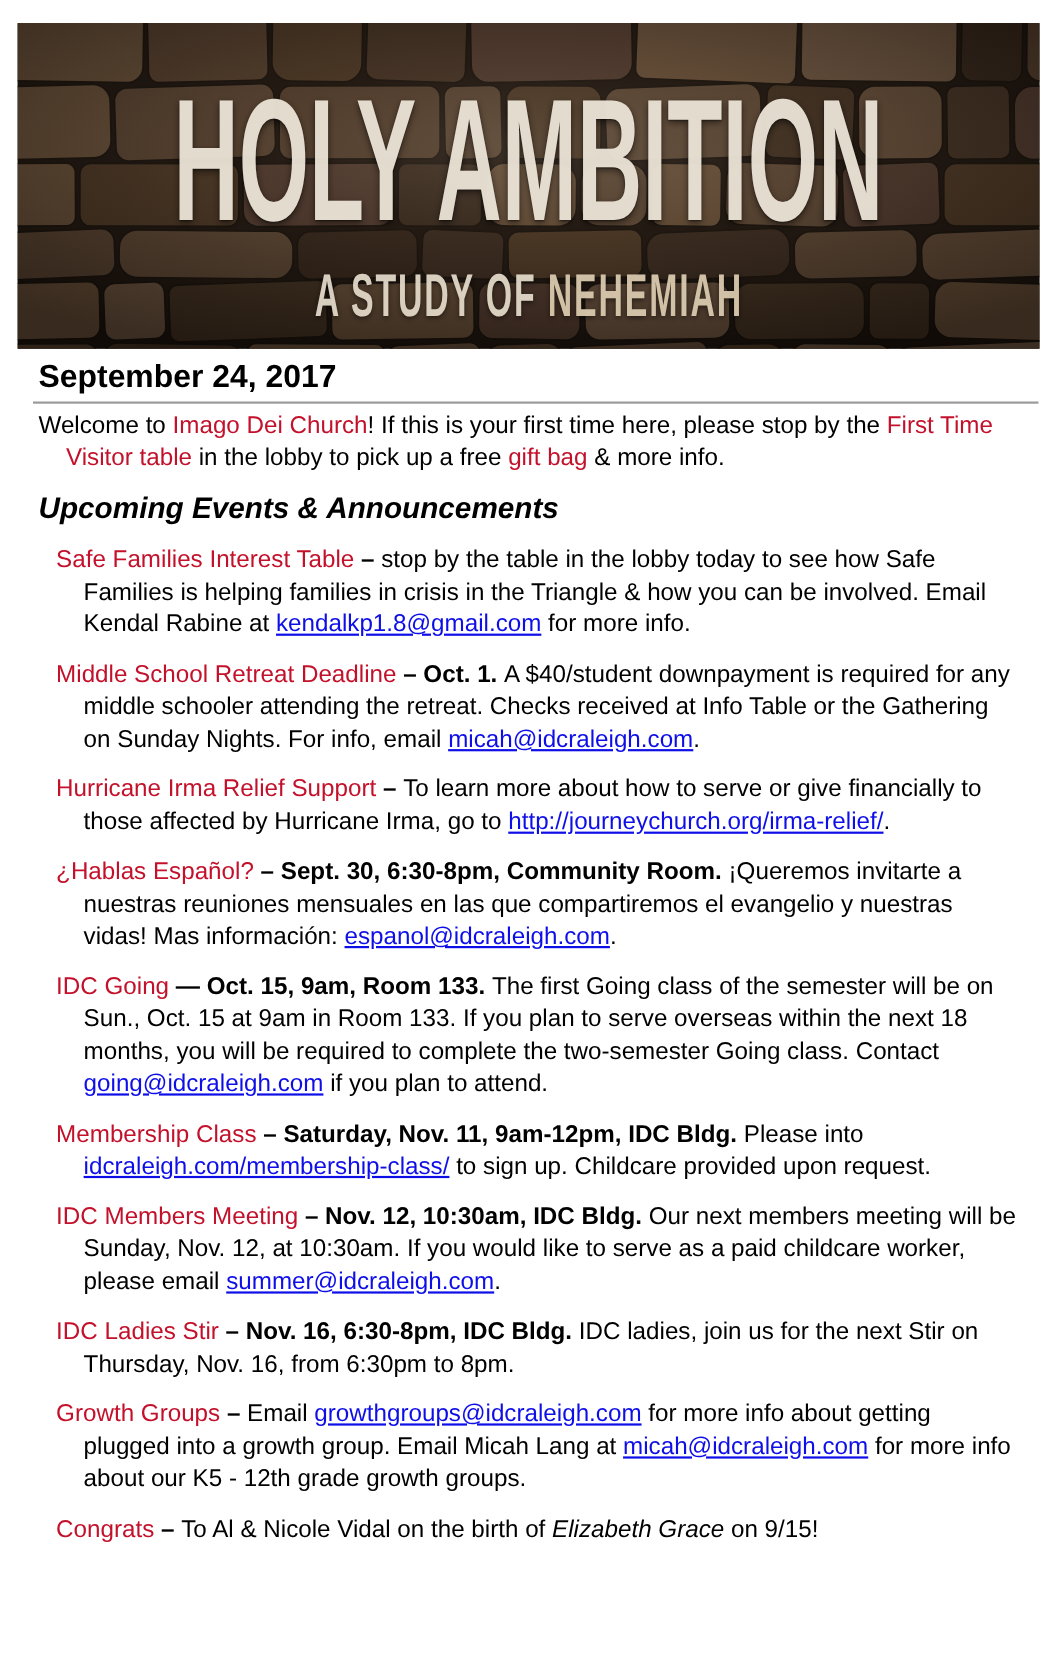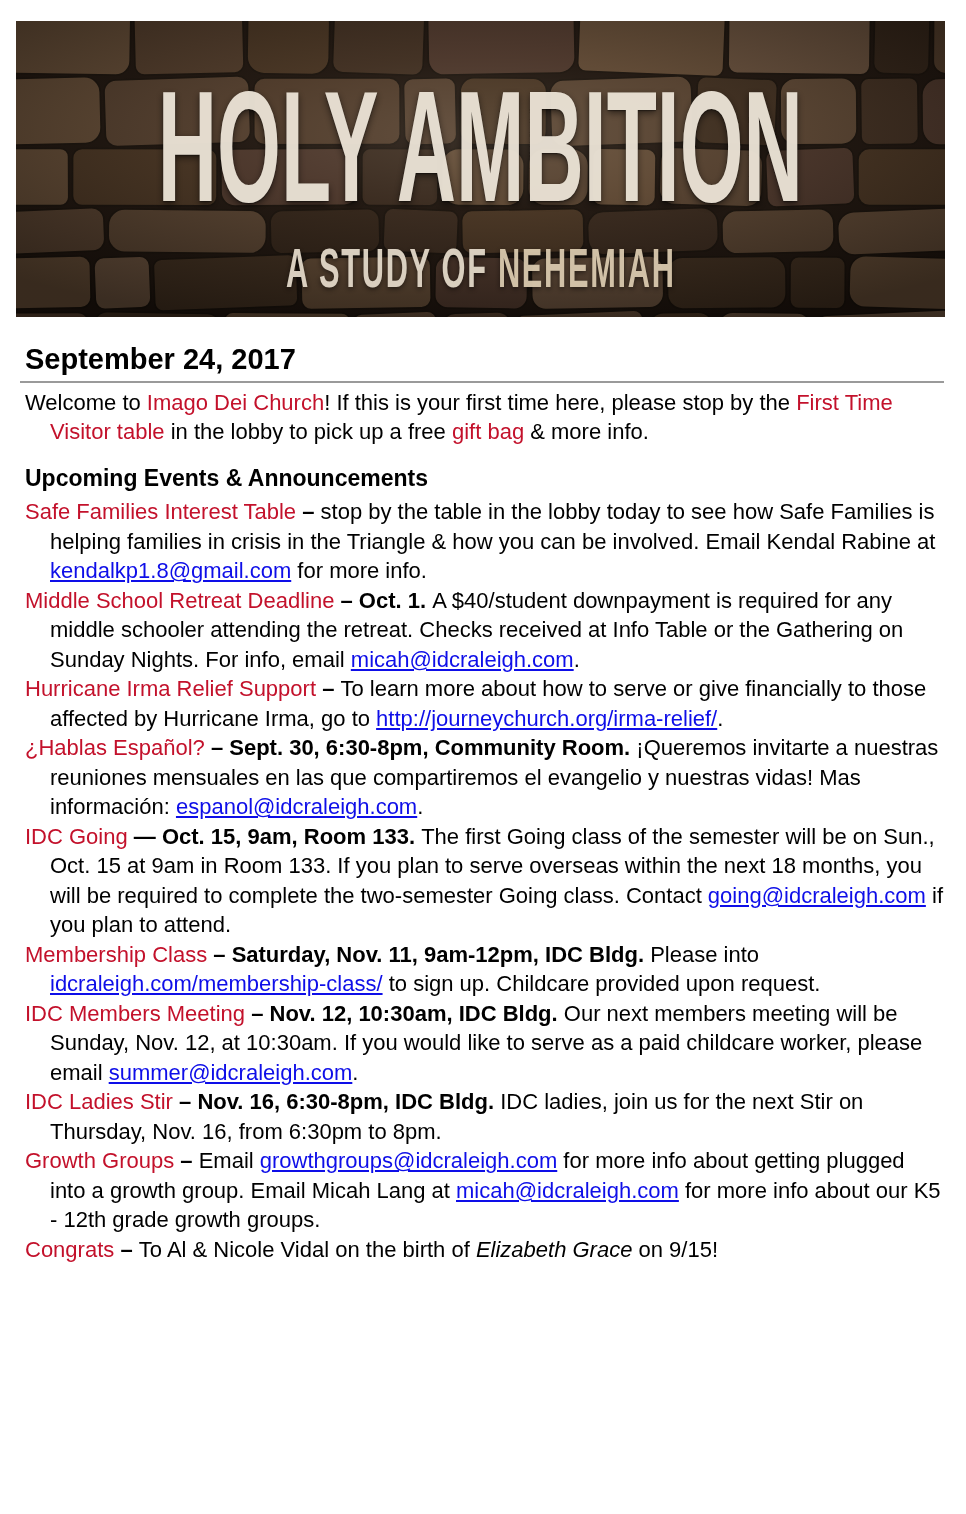--- a/index.html
+++ b/index.html
@@ -45,26 +45,26 @@
 
   
   .content{padding:0 22px 0 25px;}
   h1.date{
     font-size:29px;line-height:1.1;margin:27px 0 0;
     padding:0 0 5px 5px;margin-left:-5px;
     border-bottom:2px solid var(--rule);
     font-weight:700;letter-spacing:0;
   }
   .para{
-    font-size:22px;line-height:29.5px;margin:0;
+    font-size:22px;line-height:29.5px;margin:16px;
     padding-left:25px;text-indent:-25px;
   }
   .welcome{margin:5px 0 17px;}
   h2.section{
-    font-size:23px;font-weight:700;
+    font-size:27px;font-weight:700;font-style:italic;
     margin:0 0 4px;line-height:29.5px;
   }
   .seg.title{color:var(--red);font-weight:400;}
   .seg.red{color:var(--red);}
   .seg.bold{font-weight:700;}
   .seg.italic{font-style:italic;}
   .seg.link{color:var(--link);text-decoration:underline;cursor:pointer;}
 </style>
 </head>
 <body>
@@ -130,21 +130,21 @@
         <rect x="702.2" y="291.6" width="92.8" height="81.6" rx="14.2" fill="#5E4836" stroke="#17100A" stroke-width="1.5" transform="rotate(0.6 749 332)"></rect>
         <rect x="798.9" y="291.6" width="143.9" height="81.6" rx="14.0" fill="#5E4836" stroke="#17100A" stroke-width="1.5" transform="rotate(-2.5 871 332)"></rect>
       </svg>
     <div class="vignette"></div>
     <div class="hero-text">
       <div class="hero-title">HOLY AMBITION</div>
       <div class="hero-subtitle"><span>A STUDY OF </span><span class="emph">NEHEMIAH</span></div>
     </div>
   </div>
 
-  <div class="content" style="position:absolute;top:317px;left:0;right:0;">
+  <div class="content" style="position:absolute;top:301px;left:0;right:0;padding-left:35px;">
     <h1 class="date">September 24, 2017</h1>
     <p class="para welcome"><span class="seg normal">Welcome to </span><span class="seg title">Imago Dei Church</span><span class="seg normal">! If this is your first time here, please stop by the </span><span class="seg red">First Time Visitor table</span><span class="seg normal"> in the lobby to pick up a free </span><span class="seg red">gift bag</span><span class="seg normal"> &amp; more info.</span></p>
     <h2 class="section">Upcoming Events &amp; Announcements</h2>
     <div>
         <p class="para"><span class="seg title">Safe Families Interest Table</span><span class="seg bold"> – </span><span class="seg normal">stop by the table in the lobby today to see how Safe Families is helping families in crisis in the Triangle &amp; how you can be involved. Email Kendal Rabine at </span><a href="#" class="seg link">kendalkp1.8@gmail.com</a><span class="seg normal"> for more info.</span></p>
         <p class="para"><span class="seg title">Middle School Retreat Deadline</span><span class="seg bold"> – Oct. 1. </span><span class="seg normal">A $40/student downpayment is required for any middle schooler attending the retreat. Checks received at Info Table or the Gathering on Sunday Nights. For info, email </span><a href="#" class="seg link">micah@idcraleigh.com</a><span class="seg normal">.</span></p>
         <p class="para"><span class="seg title">Hurricane Irma Relief Support</span><span class="seg bold"> – </span><span class="seg normal">To learn more about how to serve or give financially to those affected by Hurricane Irma, go to </span><a href="#" class="seg link">http://journeychurch.org/irma-relief/</a><span class="seg normal">.</span></p>
         <p class="para"><span class="seg title">¿Hablas Español?</span><span class="seg bold"> – Sept. 30, 6:30-8pm, Community Room. </span><span class="seg normal">¡Queremos invitarte a nuestras reuniones mensuales en las que compartiremos el evangelio y nuestras vidas! Mas información: </span><a href="#" class="seg link">espanol@idcraleigh.com</a><span class="seg normal">.</span></p>
         <p class="para"><span class="seg title">IDC Going</span><span class="seg bold"> — Oct. 15, 9am, Room 133. </span><span class="seg normal">The first Going class of the semester will be on Sun., Oct. 15 at 9am in Room 133. If you plan to serve overseas within the next 18 months, you will be required to complete the two-semester Going class. Contact </span><a href="#" class="seg link">going@idcraleigh.com</a><span class="seg normal"> if you plan to attend.</span></p>
         <p class="para"><span class="seg title">Membership Class</span><span class="seg bold"> – Saturday, Nov. 11, 9am-12pm, IDC Bldg. </span><span class="seg normal">Please into </span><a href="#" class="seg link">idcraleigh.com/membership-class/</a><span class="seg normal"> to sign up. Childcare provided upon request.</span></p>

